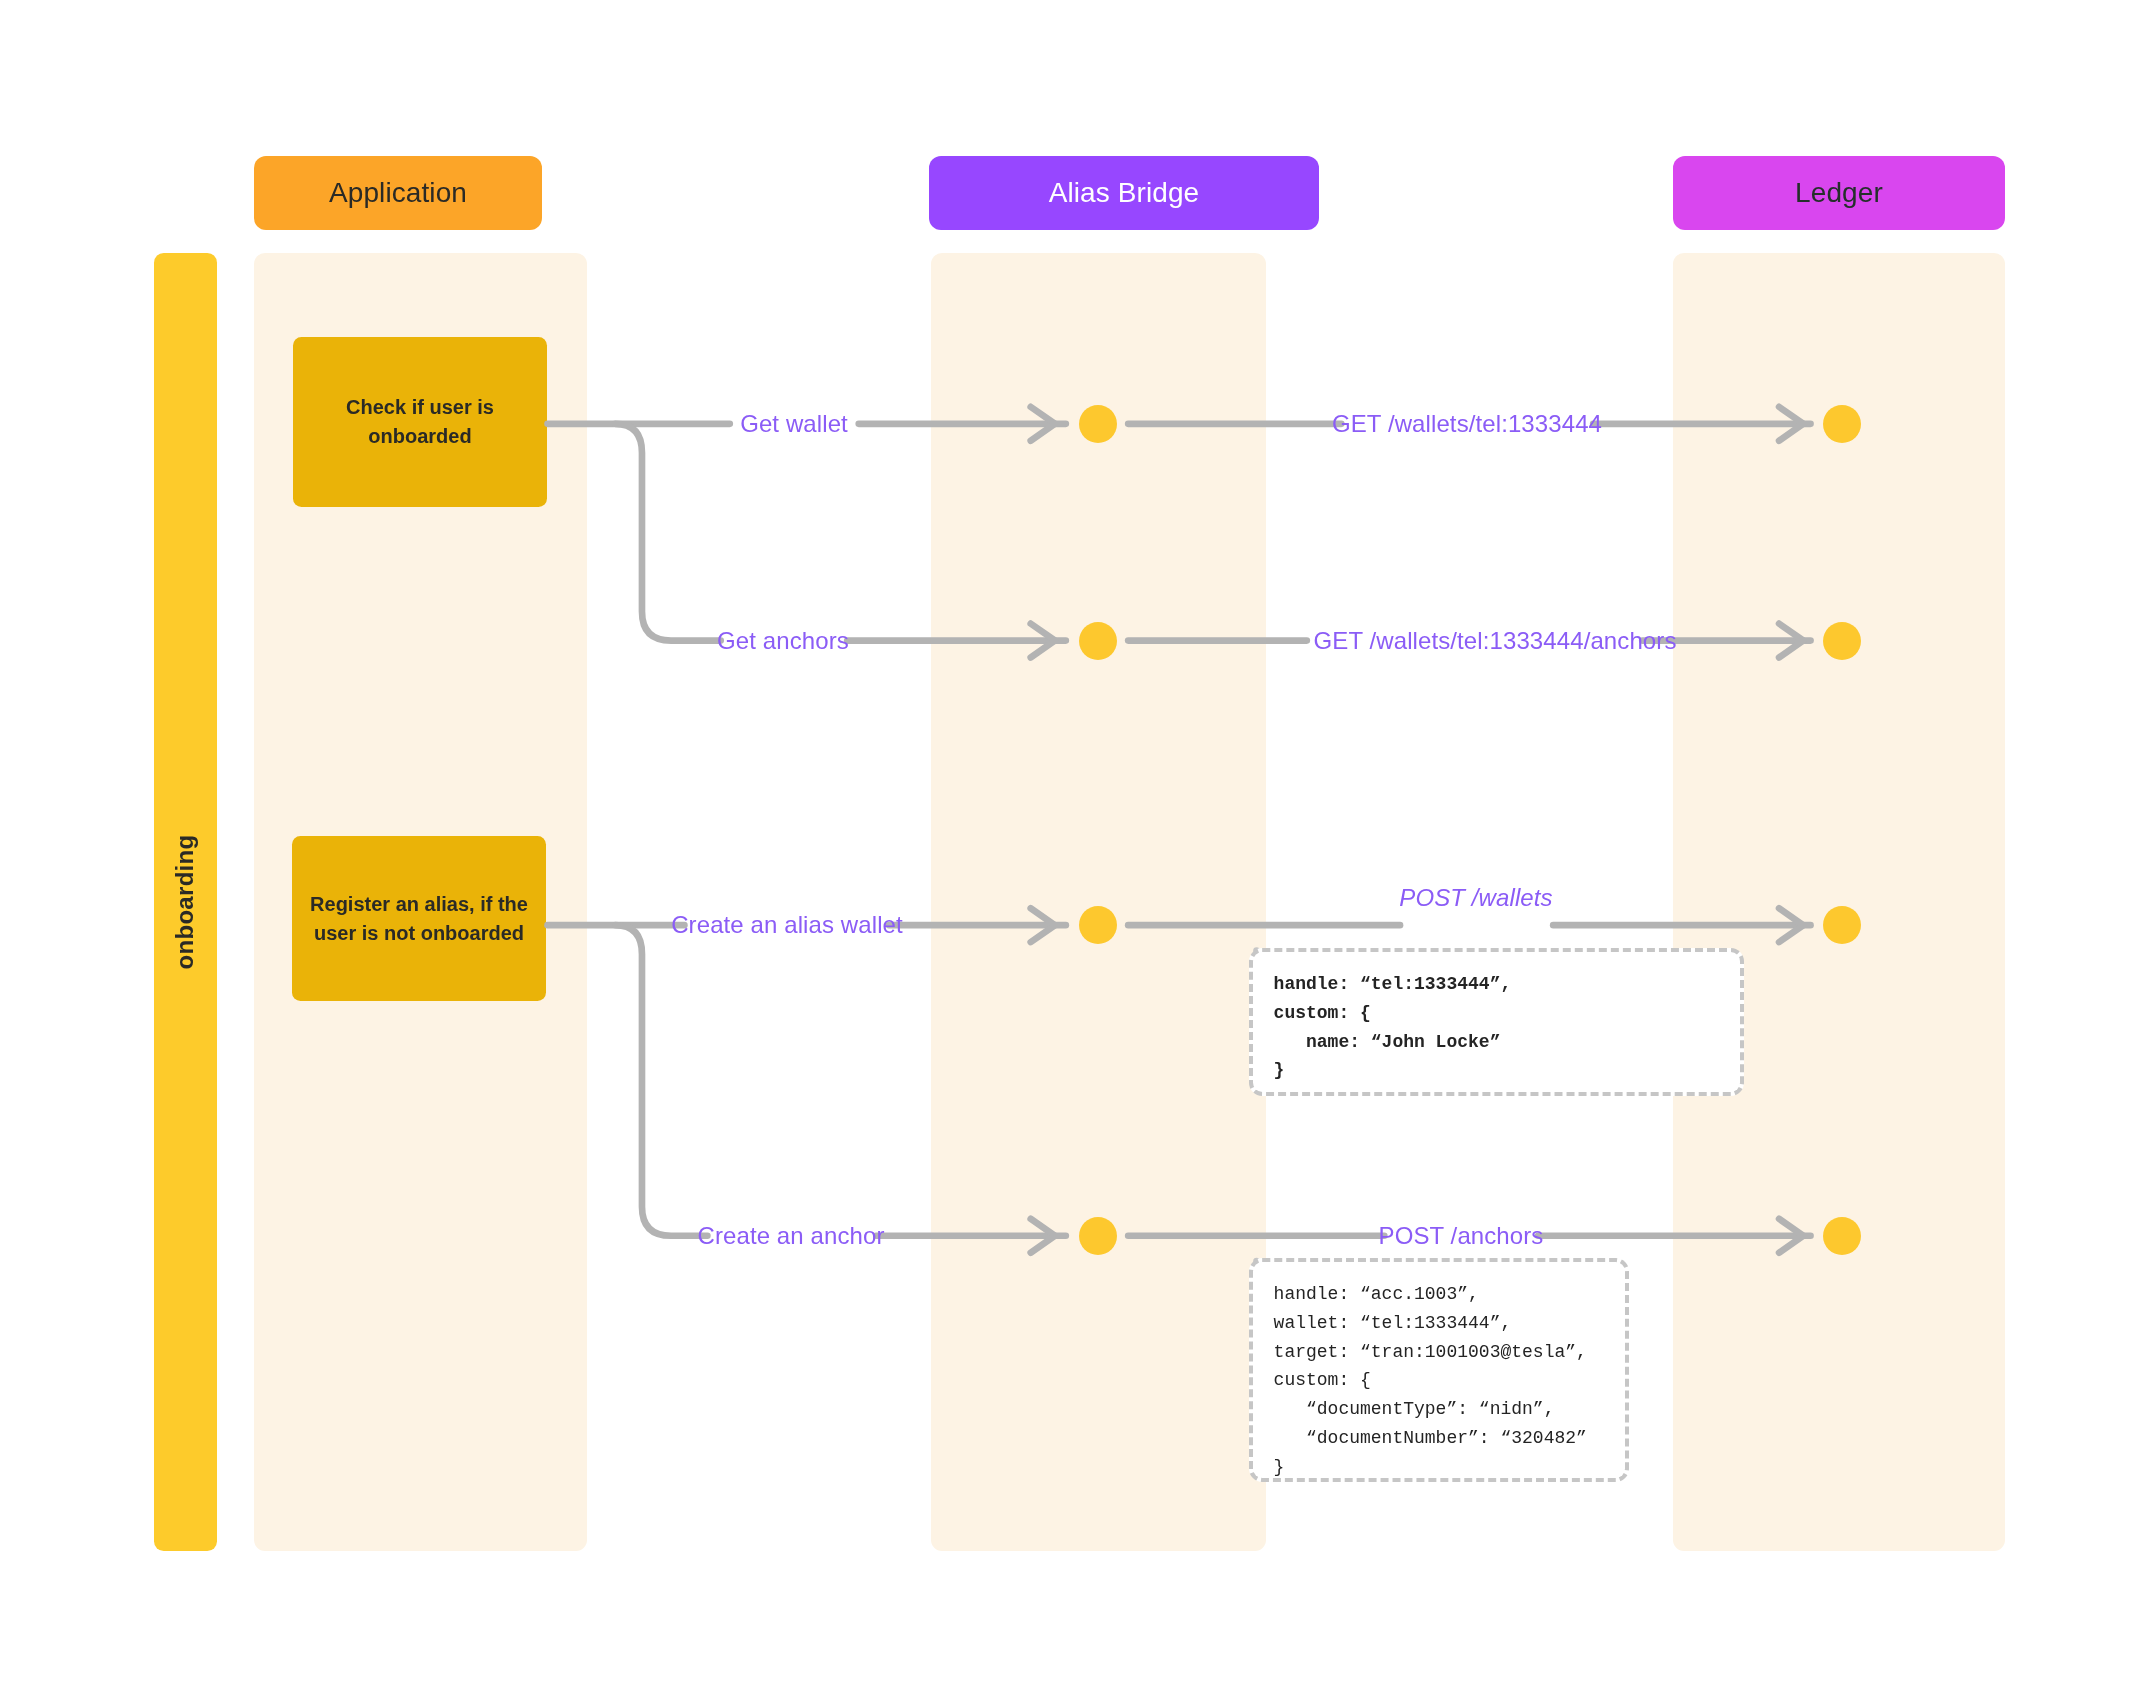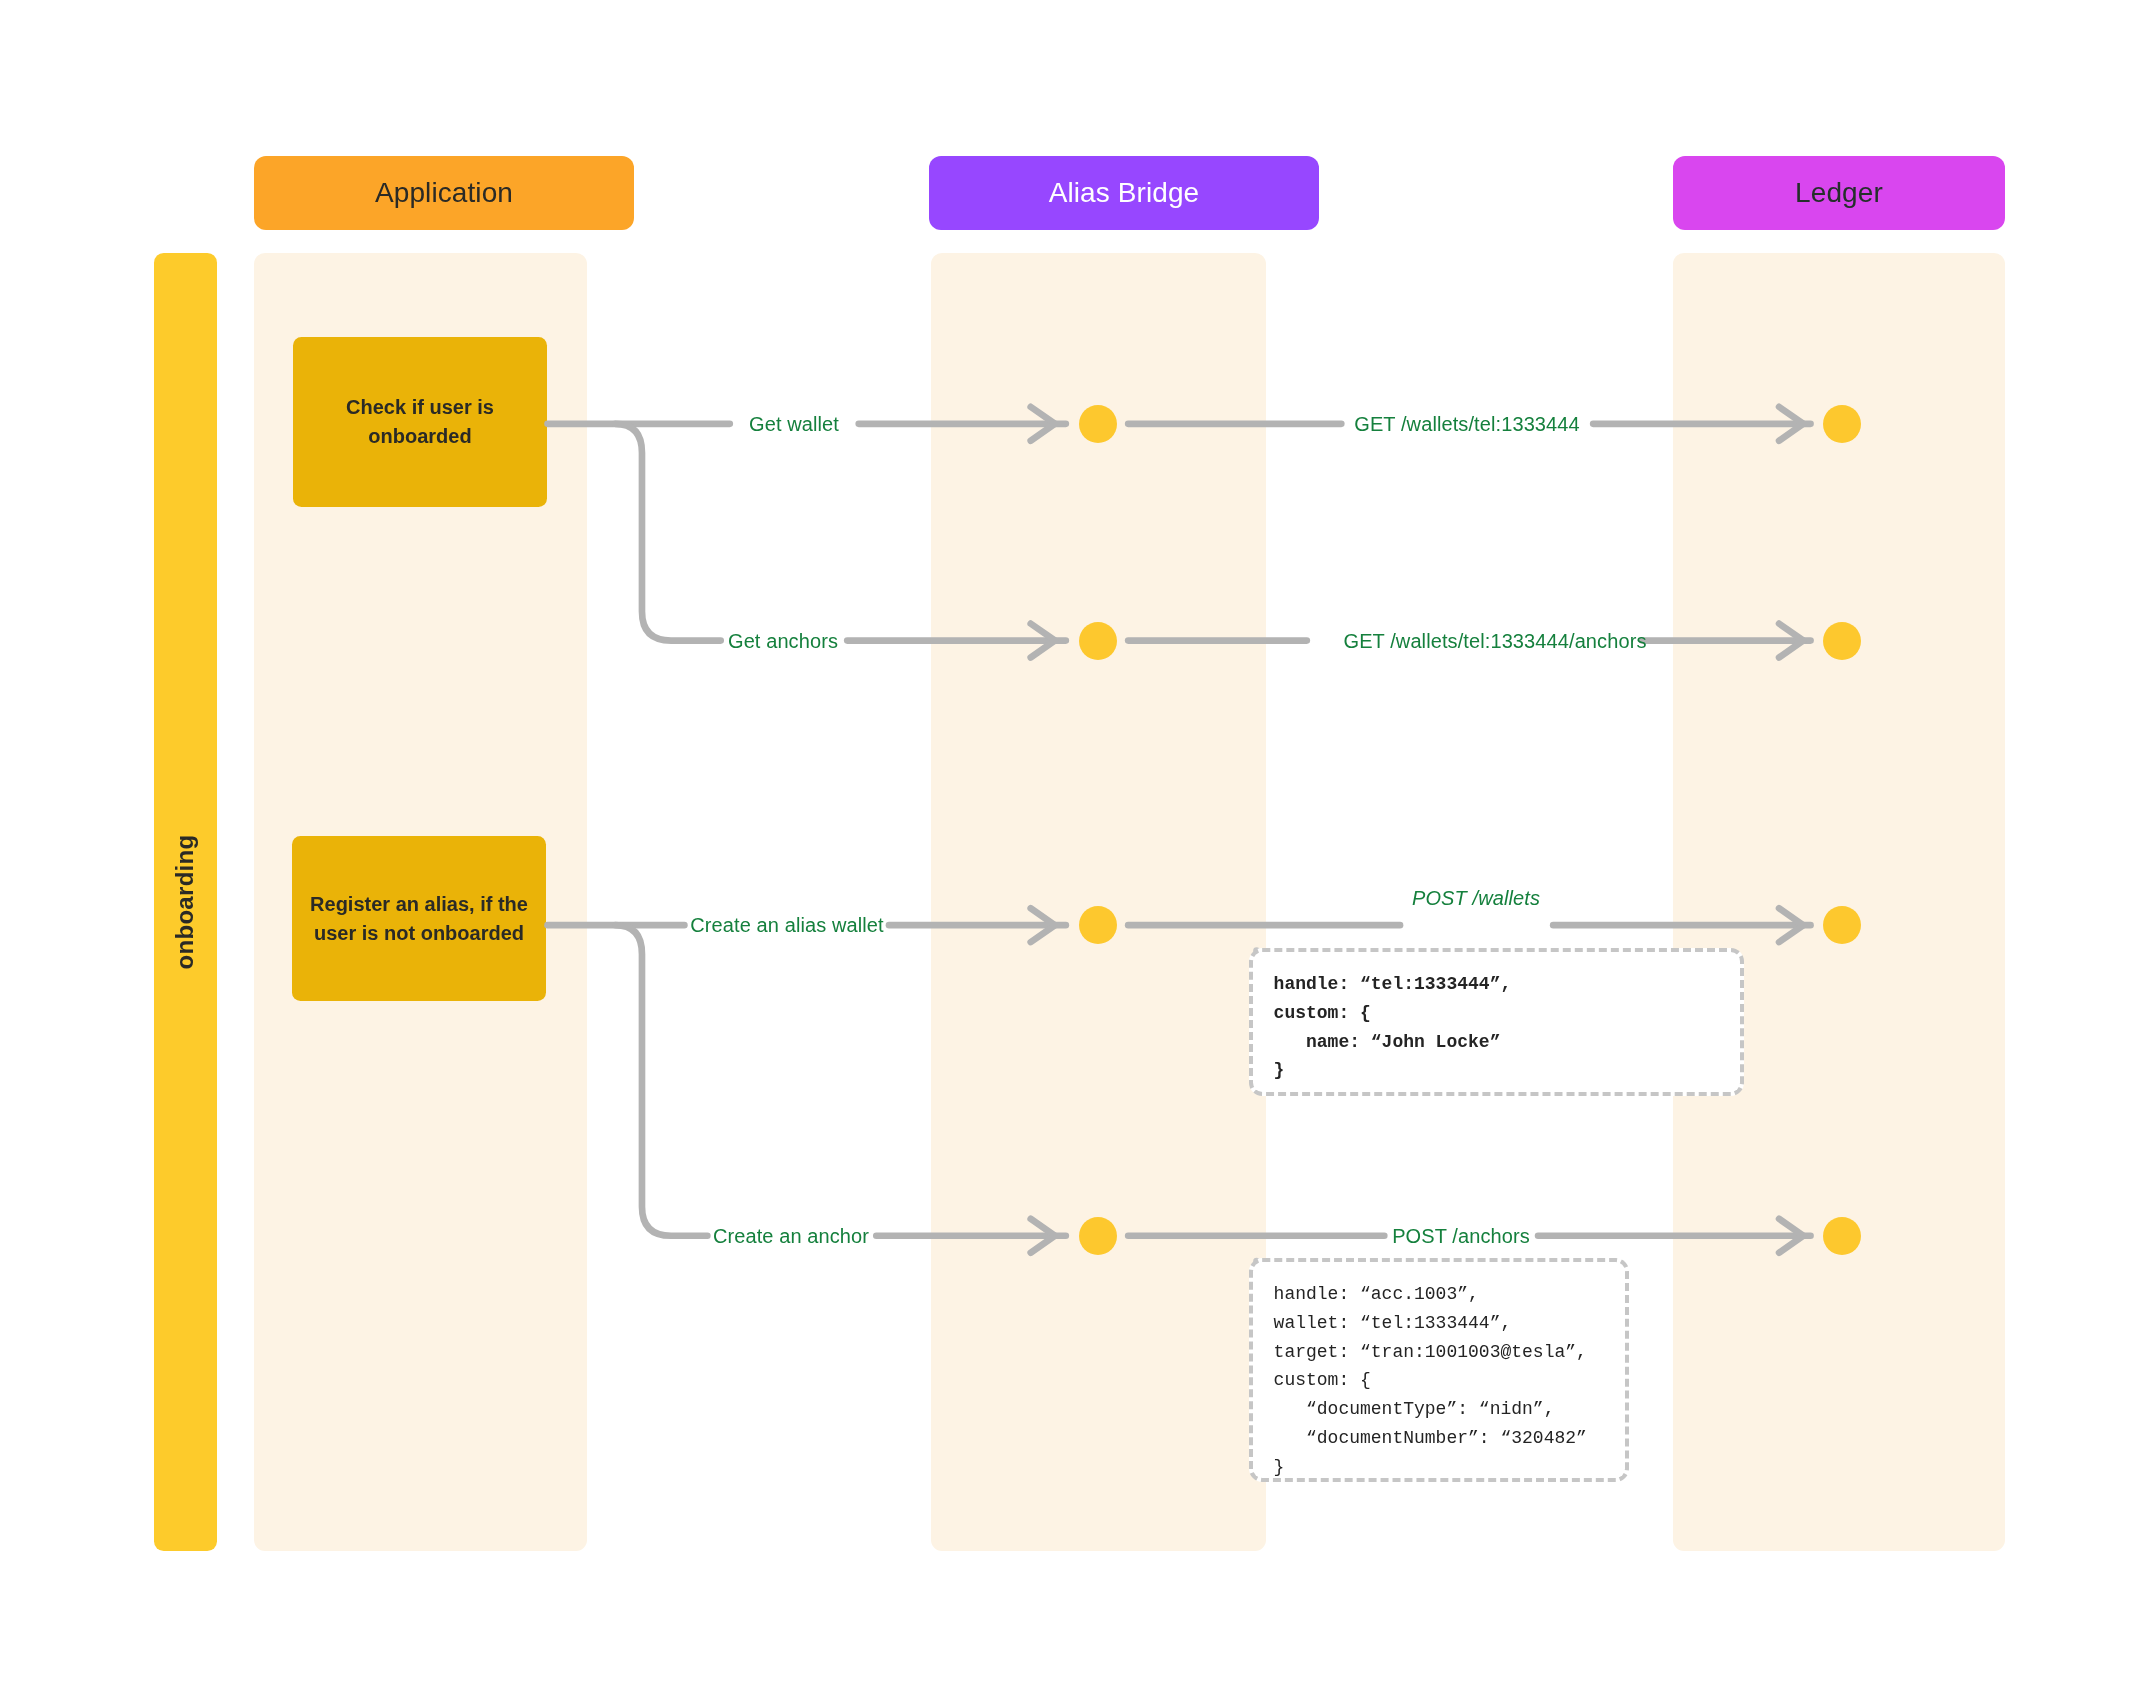--- a/index.html
+++ b/index.html
@@ -84,22 +84,22 @@
     position: absolute;
     left: 0; top: 0;
     width: 2151px;
     height: 1705px;
     pointer-events: none;
   }
 
   
   .msg-label {
     position: absolute;
-    font-size: 20px;
-    color: #15803d;
+    font-size: 24px;
+    color: #8b5cf6;
     white-space: nowrap;
     transform: translate(-50%, -50%);
     background: transparent;
     letter-spacing: 0.1px;
   }
 
   
   .dot {
     position: absolute;
     background: #FDC82E;
@@ -127,21 +127,21 @@
 </style>
 </head>
 <body>
 
 <div id="canvas">
 
   <div class="band" style="left:254px; top:253px; width:333px; height:1298px;"></div>
   <div class="band" style="left:931px; top:253px; width:335px; height:1298px;"></div>
   <div class="band" style="left:1673px; top:253px; width:332px; height:1298px;"></div>
 
-  <div class="participant app" style="left:254px; top:156px; width:380px; height:74px;text-align:center;">
+  <div class="participant app" style="left:254px; top:156px; width:288px; height:74px;text-align:center;">
     <span>Application</span>
   </div>
   <div class="participant bridge" style="left:929px; top:156px; width:390px; height:74px;">
     <span>Alias Bridge</span>
   </div>
   <div class="participant ledger" style="left:1673px; top:156px; width:332px; height:74px;">
     <span>Ledger</span>
   </div>
 
   <div class="group-bar" style="left:154px; top:253px; width:63px; height:1298px;">

